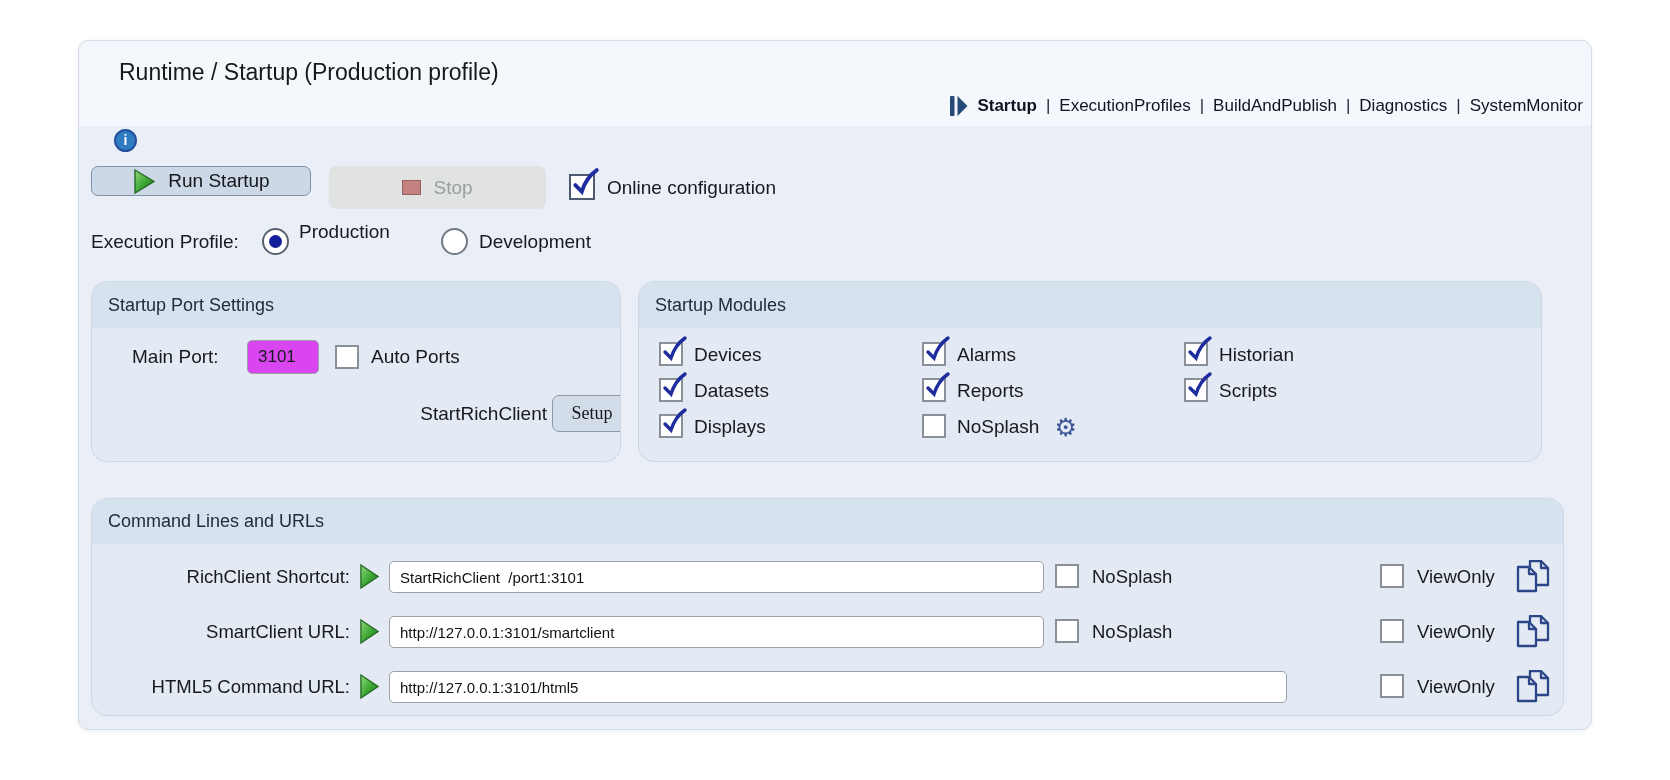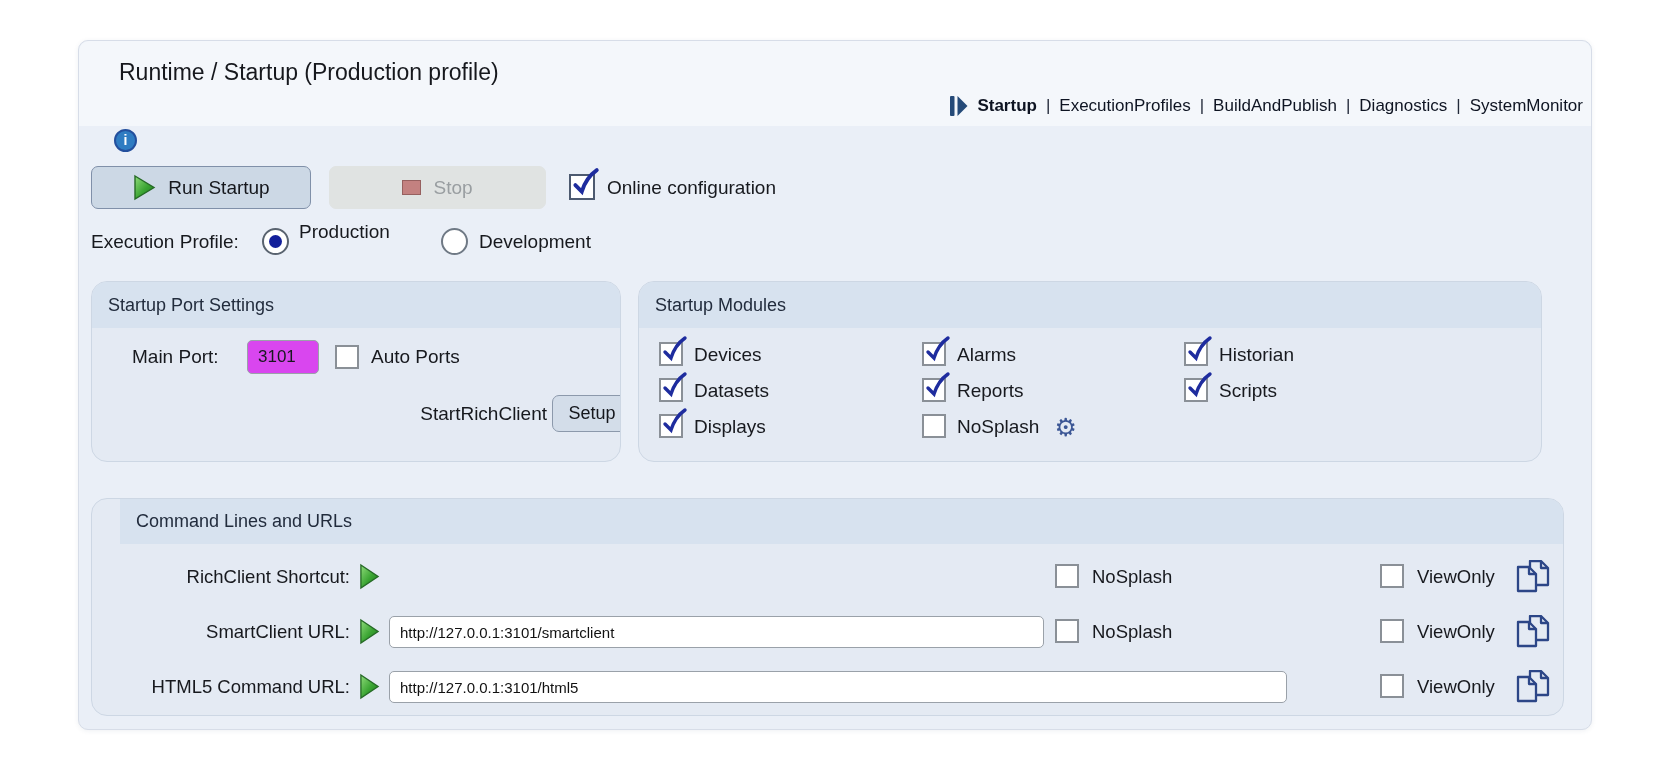--- a/index.html
+++ b/index.html
@@ -14,21 +14,21 @@
   .tabs { position:absolute; right:8px; top:54px; display:flex; align-items:center;
     gap:9px; font-size:17px; color:#0e1422; white-space:nowrap; }
   .tab { cursor:default; }
   .tab.active { font-weight:bold; }
   .tab-sep { color:#232a3a; }
 
   .info-icon { position:absolute; left:35px; top:88px; width:23px; height:23px;
     border-radius:50%; background:#2f7cc2; border:2px solid #234f9d; color:#fff;
     font-size:14px; font-weight:bold; text-align:center; line-height:19px; }
 
-  .btn-run { position:absolute; left:12px; top:125px; width:220px; height:43px;
+  .btn-run { position:absolute; left:12px; top:125px; width:220px; height:30px;
     background:#ccd8e5; border:1.5px solid #8090a9; border-radius:7px;
     display:flex; align-items:center; justify-content:center; gap:12px;
     font-size:19px; color:#15171c; cursor:pointer; }
   .btn-stop { position:absolute; left:250px; top:125px; width:217px; height:43px;
     background:#e0e3e2; border:1.5px solid #e0e3e2; border-radius:7px;
     display:flex; align-items:center; justify-content:center; gap:12px;
     font-size:19px; color:#999ea1; }
   .stop-square { width:19px; height:15px; background:#c38180; border:1px solid #96605f; }
 
   .checkbox { width:24px; height:24px; background:#ffffff; border:2px solid #8a9097;
@@ -52,37 +52,37 @@
   .prod-label { position:absolute; left:220px; top:176px; line-height:30px; }
   .radio-dev { position:absolute; left:362px; top:187px; }
   .dev-label { position:absolute; left:400px; top:186px; line-height:30px; }
 
   .panel { position:absolute; background:#e4eaf3; border:1px solid #cdd7e4;
     border-radius:16px; overflow:hidden; }
   .panel-header { height:46px; background:#d7e2ef; font-size:18px; color:#222c3d;
     line-height:46px; padding-left:16px; }
   .panel-port { left:12px; top:240px; width:530px; height:181px; }
   .panel-modules { left:559px; top:240px; width:904px; height:181px; }
-  .panel-cmd { left:12px; top:457px; width:1473px; height:218px;padding-left:28px; }
+  .panel-cmd { left:12px; top:457px; width:1473px; height:218px; }
   .panel-cmd .panel-header { height:45px; line-height:45px; }
 
   .port-row1 { position:absolute; left:0; top:58px; width:100%; height:34px; }
   .mainport-label { position:absolute; left:40px; line-height:34px; }
   .mainport-input { position:absolute; left:155px; top:0; width:72px; height:34px;
     border:1.5px solid #9aa1a9; border-radius:5px; font-size:17px; padding-left:10px;
     font-family:"Liberation Sans",sans-serif; color:#17191e; background:#d946ef; }
   .autoports-cb { position:absolute; left:243px; top:5px; }
   .autoports-label { position:absolute; left:279px; line-height:34px; }
   .port-row2 { position:absolute; left:0; top:113px; width:100%; height:37px; }
   .winsvc-label { position:absolute; left:295px; width:160px; text-align:right;
     line-height:37px; }
   .setup-btn { position:absolute; left:460px; top:0; width:80px; height:37px;
     background:#d3dde9; border:1.5px solid #8c99ab; border-radius:7px;
     font-size:18px; color:#15171c; cursor:pointer;
-    font-family:Liberation Sans, sans-serif; }
+    font-family:Liberation Serif, serif; }
 
   .mod-col { position:absolute; top:60px; }
   .mod-col1 { left:20px; } .mod-col2 { left:283px; } .mod-col3 { left:545px; }
   .mod-item { display:flex; align-items:flex-end; gap:11px; height:24px; margin-bottom:12px; }
   .gear-icon { font-size:25px; color:#3c5795; line-height:22px; margin-left:4px; cursor:pointer; }
 
   .cmd-row { position:absolute; left:0; width:100%; height:34px; }
   .cmd-row1 { top:61px; } .cmd-row2 { top:116px; } .cmd-row3 { top:171px; }
   .cmd-label { position:absolute; left:0; width:258px; text-align:right;
     line-height:34px; font-size:18.5px; }
@@ -250,20 +250,21 @@
   <div class="panel panel-cmd">
     <div class="panel-header">Command Lines and URLs</div>
 
     <div class="cmd-row cmd-row1">
       <span class="cmd-label">RichClient Shortcut:</span>
       <span class="cmd-play">
         <svg width="21" height="27" viewBox="0 0 22 28">
             <path d="M2 2 L20 14 L2 26 Z" fill="url(#pg)" stroke="#256a25" stroke-width="1.4"></path>
           </svg>
       </span>
+      <input class="cmd-input w-short" value="StartRichClient  /port1:3101" style="">
       <div class="checkbox nosplash-cb"></div>
       <span class="nosplash-label">NoSplash</span>
       <div class="checkbox viewonly-cb"></div>
       <span class="viewonly-label">ViewOnly</span>
       <span class="copy-icon">
         <svg width="36" height="33" viewBox="0 0 36 33">
           <g transform="translate(13,0)">
               <path d="M1 1 h11 l7 7 v17 h-18 z" fill="#e4eaf3" stroke="#2c4687" stroke-width="2.3" stroke-linejoin="round"></path>
               <path d="M12 1 v7 h7" fill="none" stroke="#2c4687" stroke-width="2.3" stroke-linejoin="round"></path>
             </g>

